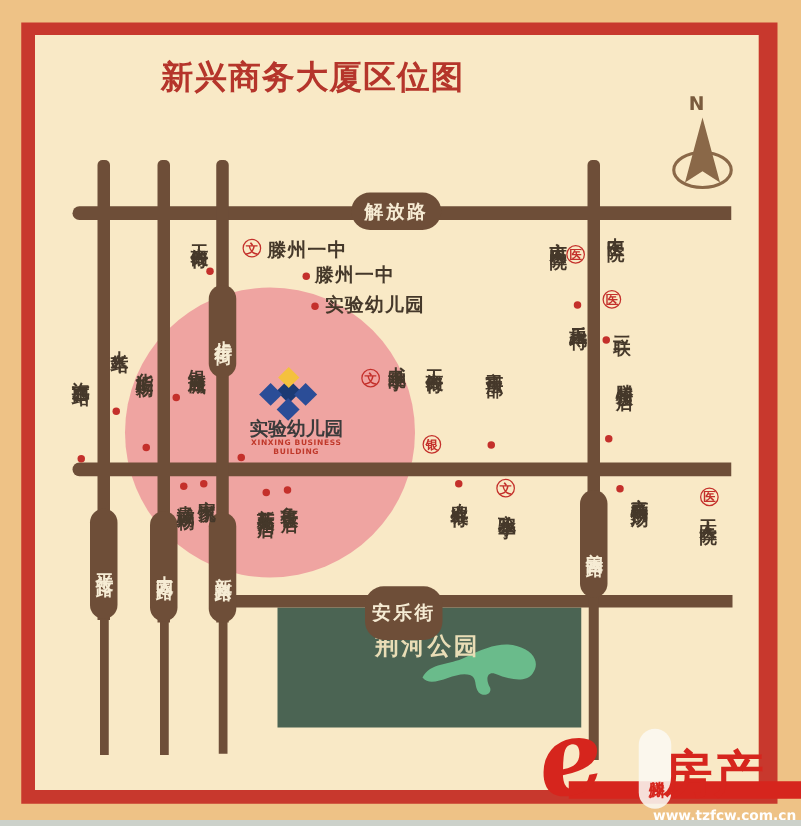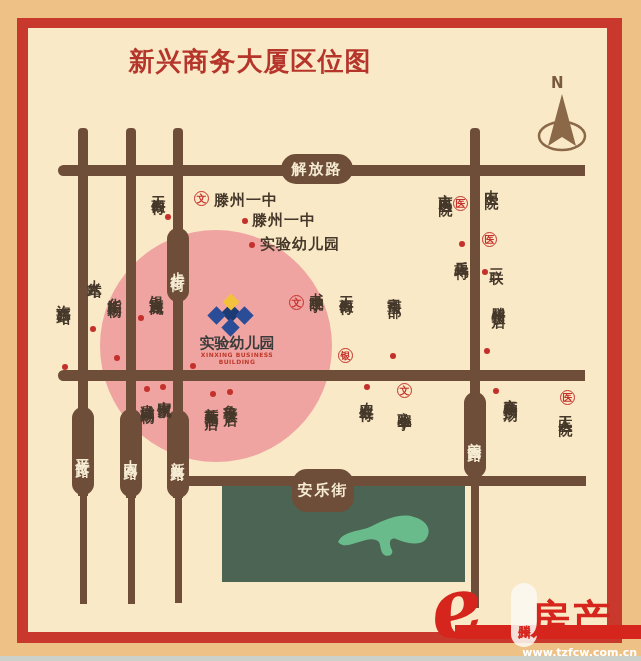--- a/index.html
+++ b/index.html
@@ -66,20 +66,21 @@
 <div id="canvas">
 
   <div class="abs" id="map-bg"></div>
 
   <div class="abs" id="cbd-circle"></div>
 
   <div class="abs" id="park"></div>
   <svg class="abs" style="left:330px;top:508px;" width="104" height="52" viewBox="0 0 104 52">
     <path d="M8 34 C14 22 30 24 42 18 C58 10 72 5 84 9 C98 13 102 23 96 31 C90 39 76 35 66 31 C60 29 58 35 62 42 C64 47 57 50 53 46 C49 41 52 34 46 32 C34 28 16 44 8 34 Z" fill="#6abb8b"></path>
   </svg>
+  <div class="abs" id="park-label">荆河公园</div>
 
   <div class="road" style="left:58px;top:165px;width:527px;height:11px;border-radius:6px 0 0 6px;"></div>
   <div class="road" style="left:58px;top:370px;width:527px;height:11px;border-radius:6px 0 0 6px;"></div>
   <div class="road" style="left:178px;top:476px;width:408px;height:10px;"></div>
 
   <div class="road" style="left:78px;top:128px;width:10px;height:368px;border-radius:4px 4px 0 0;"></div>
   <div class="road" style="left:80px;top:494px;width:7px;height:110px;"></div>
   <div class="road" style="left:126px;top:128px;width:10px;height:370px;border-radius:4px 4px 0 0;"></div>
   <div class="road" style="left:128px;top:496px;width:7px;height:108px;"></div>
   <div class="road" style="left:173px;top:128px;width:10px;height:370px;border-radius:4px 4px 0 0;"></div>

